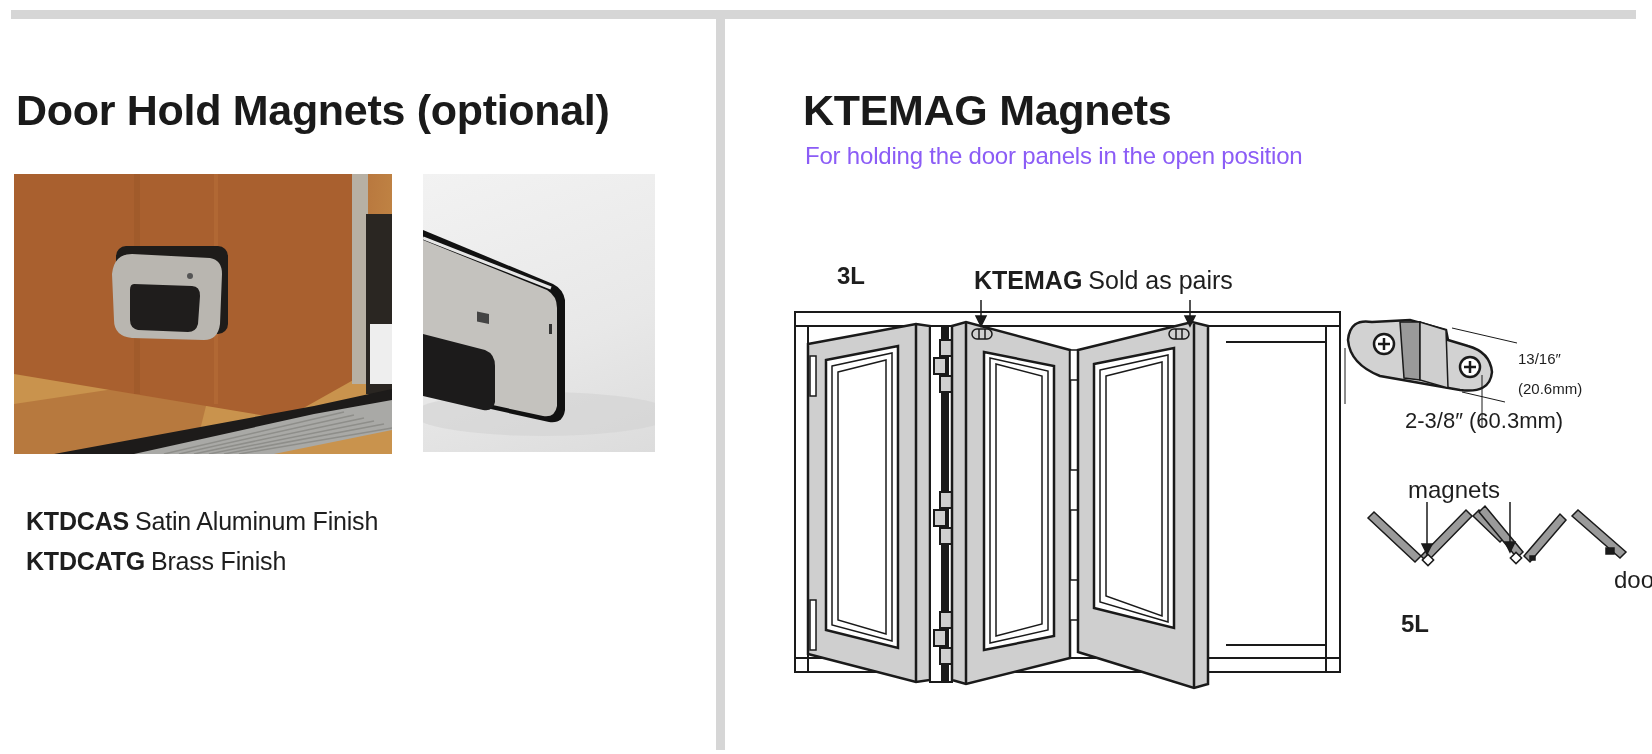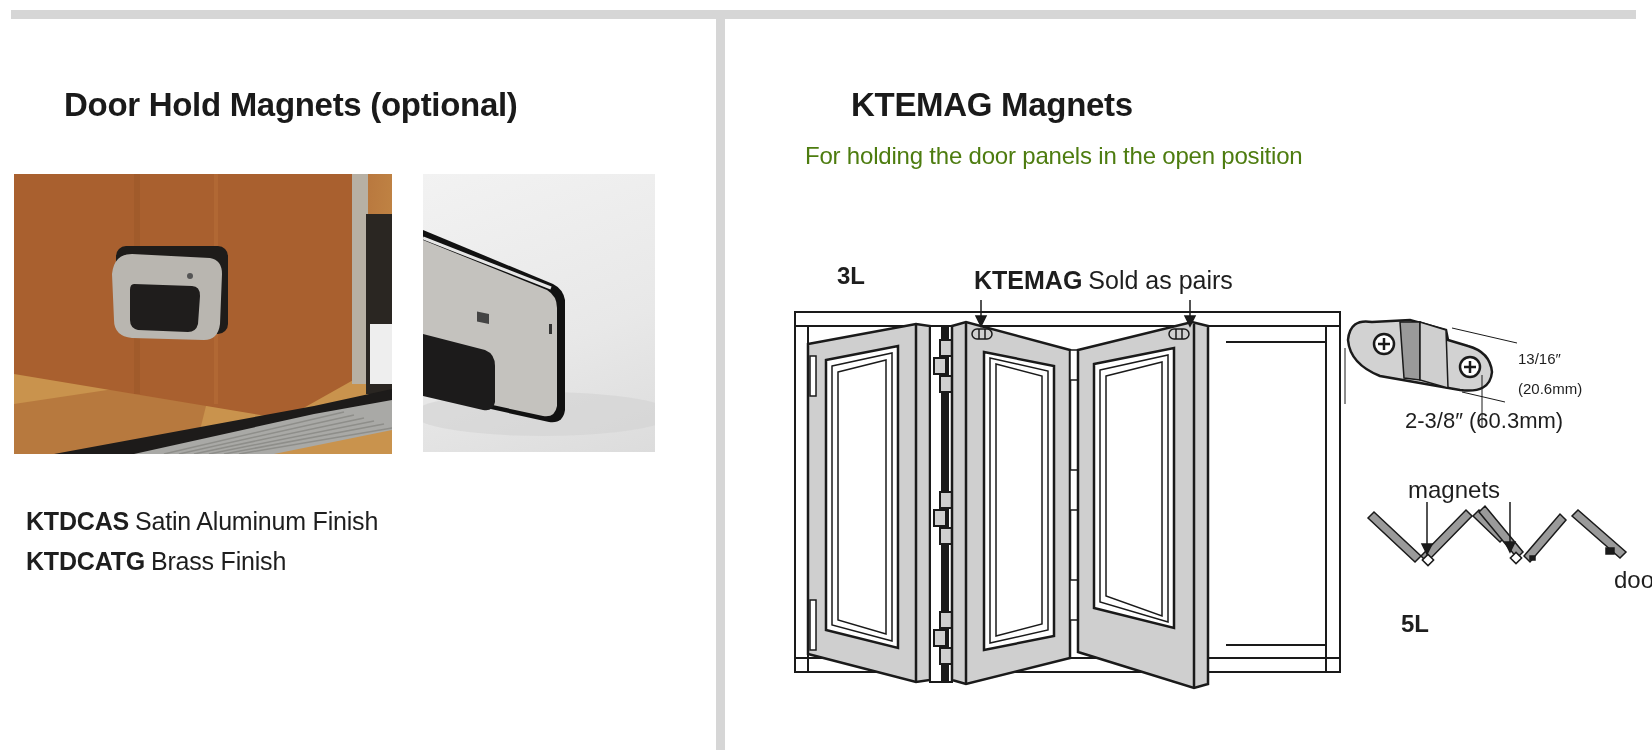--- a/index.html
+++ b/index.html
@@ -2,25 +2,25 @@
 <html><head>
 <meta charset="utf-8">
 <style>
   * { box-sizing: border-box; margin: 0; padding: 0; }
   html, body { width: 1652px; height: 754px; background: #ffffff; overflow: hidden; }
   body { position: relative; font-family: "Liberation Sans", "DejaVu Sans", sans-serif; color: #1a1a1a; }
 
   .top-rule { position: absolute; left: 11px; top: 10px; width: 1625px; height: 9px; background: #d6d6d6; }
   .divider { position: absolute; left: 716px; top: 19px; width: 9px; height: 731px; background: #d6d6d6; }
 
-  .heading { position: absolute; font-weight: bold; font-size: 33px; letter-spacing: -0.3px; color: #1a1a1a; white-space: nowrap; margin-left: 48px; }
+  .heading { position: absolute; font-weight: bold; font-size: 43px; letter-spacing: -0.3px; color: #1a1a1a; white-space: nowrap; }
   .left-heading { left: 16px; top: 86px; }
   .right-heading { left: 803px; top: 86px; }
 
-  .subtitle { position: absolute; left: 805px; top: 142px; font-size: 24px; color: #4d7c0f; white-space: nowrap; letter-spacing: -0.2px; }
+  .subtitle { position: absolute; left: 805px; top: 142px; font-size: 24px; color: #8b5cf6; white-space: nowrap; letter-spacing: -0.2px; }
 
   .photo { position: absolute; overflow: hidden; }
   .photo-door { left: 14px; top: 174px; width: 378px; height: 280px; background: linear-gradient(95deg, #b46a3c 0%, #a75c30 30%, #b8733f 55%, #ad6535 75%, #c48a47 100%); }
   .photo-closeup { left: 423px; top: 174px; width: 232px; height: 278px; background: linear-gradient(160deg, #f2f2f2 0%, #e8e8e8 60%, #dcdcdc 100%); }
 
   .finish-list { position: absolute; left: 14px; top: 502px; margin-left: 12px; }
   .finish-row { font-size: 25px; line-height: 39.5px; white-space: nowrap; color: #1e1e1e; letter-spacing: -0.2px; }
   .finish-row .code { font-weight: bold; margin-right: 6px; }
 
   .diagram { position: absolute; left: 0; top: 0; }

